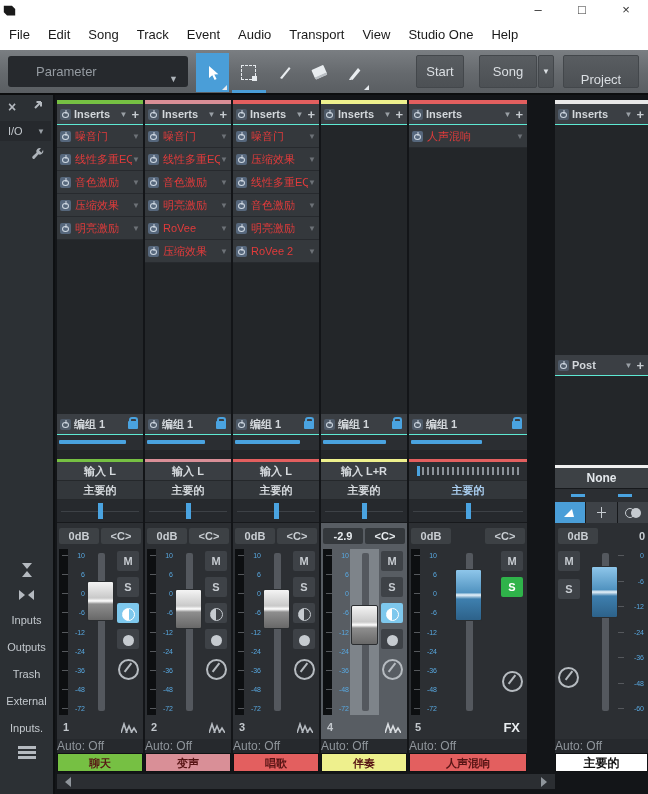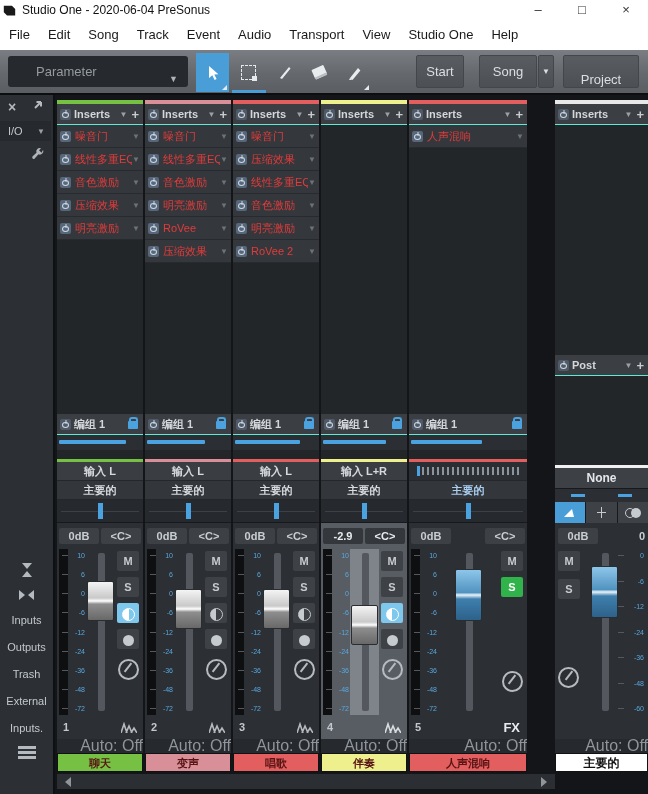--- a/index.html
+++ b/index.html
@@ -131,21 +131,21 @@
          background:linear-gradient(90deg,#c6cbd0 0 50%,transparent 50%);vertical-align:middle;}
   .btn.monact .mon-i{border-color:#ffffff;background:linear-gradient(90deg,#ffffff 0 50%,transparent 50%);}
   .rec-i{display:inline-block;width:11px;height:11px;border-radius:50%;background:#c6cbd0;vertical-align:middle;}
   .byp{width:17px;height:17px;border:2px solid #b6bbc0;border-radius:50%;position:relative;flex:none;margin-top:4px;}
   .byp::after{content:"";position:absolute;left:50%;top:1px;width:2px;height:11px;background:#b6bbc0;
               transform:translateX(-50%) rotate(38deg);transform-origin:center;}
   .nrow{height:24px;flex:none;display:flex;align-items:center;}
   .cnum{font-size:11px;font-weight:bold;color:#c3c8cd;margin-left:4px;}
   .nicon{margin-left:auto;margin-right:4px;}
   .fxlab{margin-left:auto;margin-right:5px;font-size:13px;font-weight:bold;color:#e8ecef;}
-  .auto{height:14px;flex:none;background:#26292d;font-size:16px;color:#8f959b;text-align:right;line-height:14px;}
+  .auto{height:14px;flex:none;background:#26292d;font-size:12px;color:#8f959b;text-align:left;line-height:14px;}
   .cname{height:19px;flex:none;font-size:11px;font-weight:bold;color:#571414;text-align:center;line-height:19px;
          border:1px solid #101214;box-sizing:border-box;}
   
   .chscroll{position:absolute;left:57px;top:679px;width:498px;height:15px;background:#2b2e32;}
   .chscroll .tri-l{position:absolute;left:8px;top:3px;border-right-color:#8f959b;}
   .chscroll .tri-r{position:absolute;right:8px;top:3px;border-left-color:#8f959b;}
   
   .master{position:absolute;left:555px;top:5px;width:93px;height:672px;display:flex;flex-direction:column;
           background:#232629;}
   .wtop{height:4px;flex:none;background:#e8e8e8;}
@@ -170,21 +170,20 @@
           text-align:center;line-height:19px;border:1px solid #101214;box-sizing:border-box;}
   .chev{font-style:normal;}
 </style>
 </head>
 <body>
 
 <div class="titlebar">
   <svg class="app-icon" viewBox="0 0 16 16">
     <path d="M1 2 h10 l4 4 v8 h-10 l-4 -4 z M5 6 h6 v4 h-6 z" fill="#1a1a1a"></path>
   </svg>
-  <span class="title-text">Studio One - 2020-06-04 PreSonus</span>
   <div class="win-ctrls">
     <span class="win-btn">–</span>
     <span class="win-btn">□</span>
     <span class="win-btn">×</span>
   </div>
 </div>
 
 <div class="menubar">
   <span class="menu-item">File</span>
   <span class="menu-item">Edit</span>

